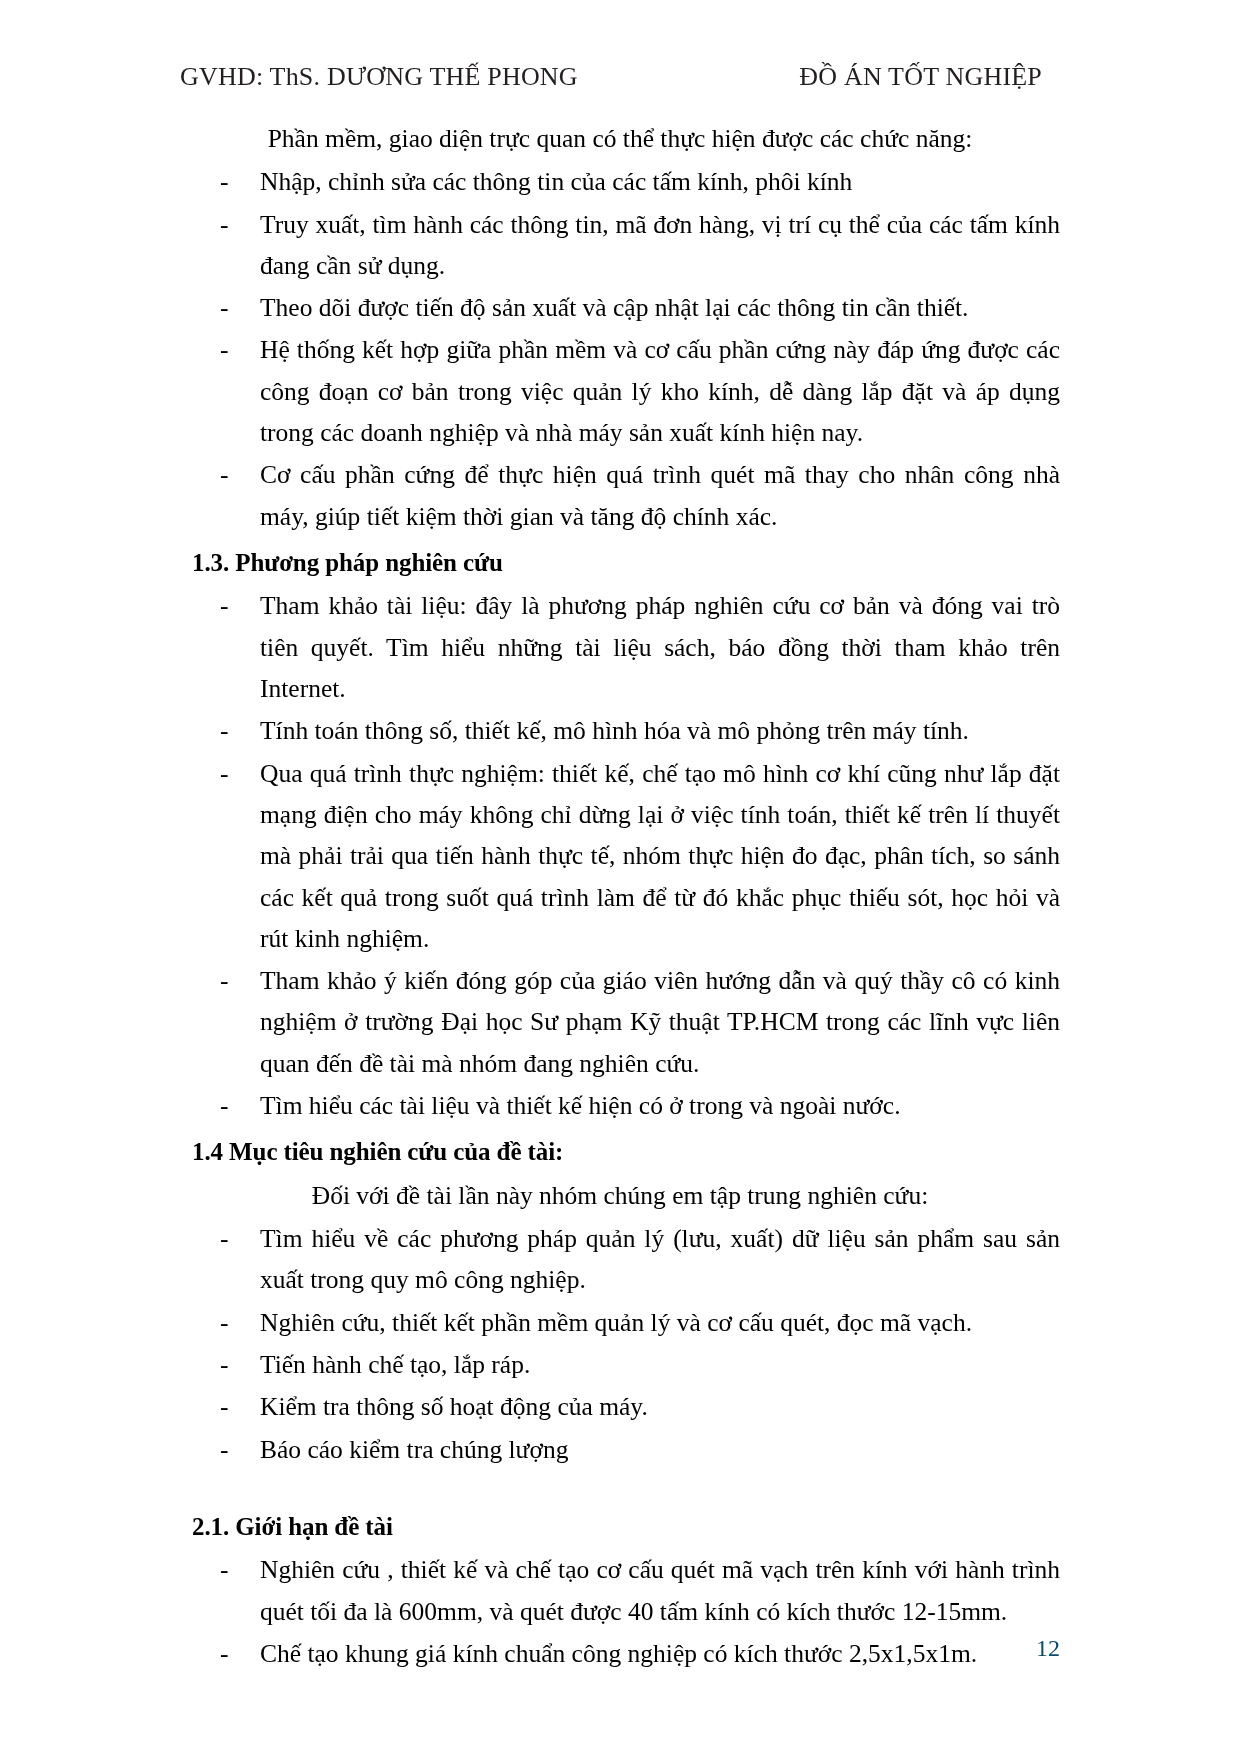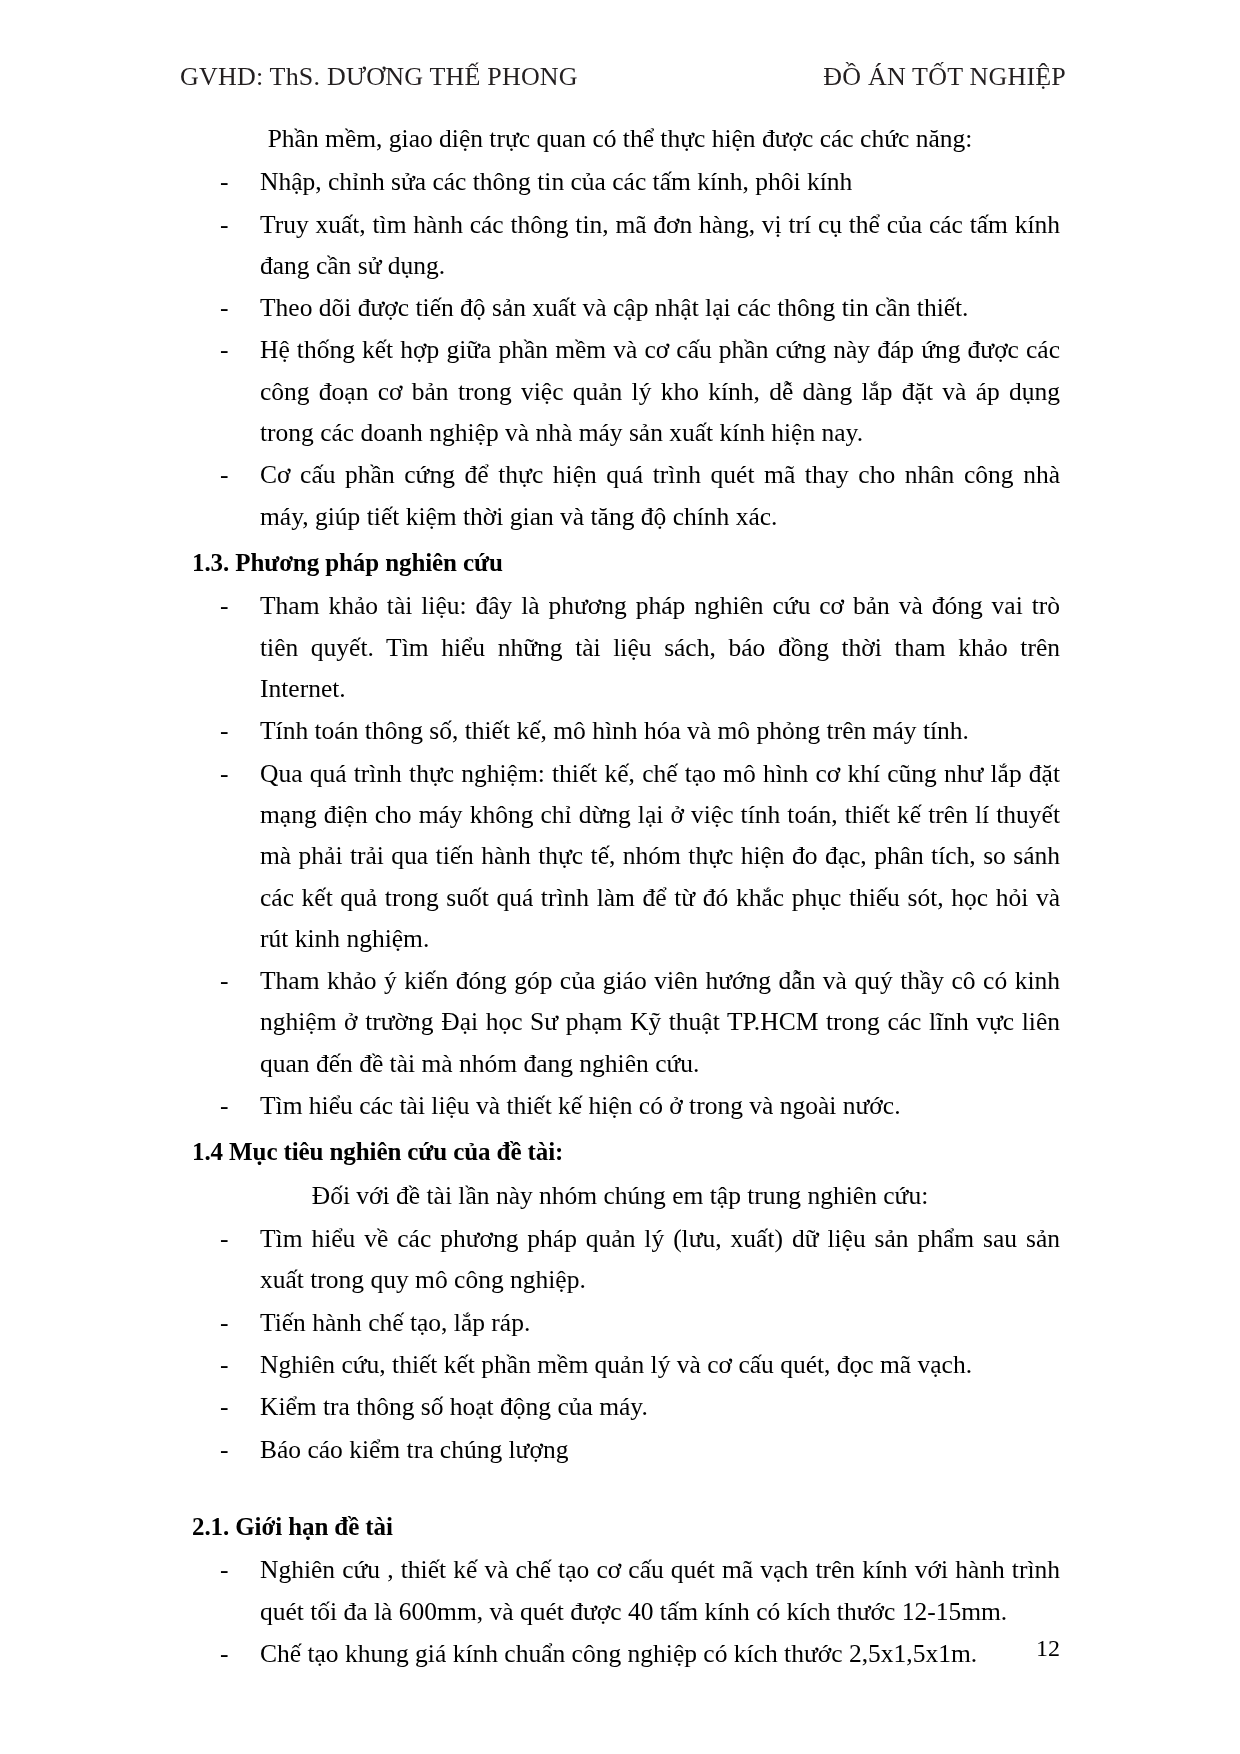--- a/index.html
+++ b/index.html
@@ -18,21 +18,21 @@
     color: #000000;
     box-sizing: border-box;
     overflow: hidden;
   }
 
   
   .page-header {
     position: absolute;
     top: 62px;
     left: 180px;
-    right: 172px;
+    right: 196px;
     display: flex;
     justify-content: space-between;
     align-items: baseline;
     font-size: 26px;
     letter-spacing: 0.2px;
     color: #231f20;
     white-space: nowrap;
   }
   .page-header .hdr-right {
     padding-right: 2px;
@@ -84,21 +84,21 @@
     text-align: left;
   }
   .spacer-md { height: 30px; }
 
   
   .page-number {
     position: absolute;
     right: 180px;
     bottom: 92px;
     font-size: 24px;
-    color: #000000;
+    color: #0c4a6e;
   }
 </style>
 </head>
 <body>
 
 <div class="page">
 
   <div class="page-header">
     <span class="hdr-left">GVHD: ThS. DƯƠNG THẾ PHONG</span>
     <span class="hdr-right">ĐỒ ÁN TỐT NGHIỆP</span>
@@ -124,22 +124,22 @@
       <li>Qua quá trình thực nghiệm: thiết kế, chế tạo mô hình cơ khí cũng như lắp đặt mạng điện cho máy không chỉ dừng lại ở việc tính toán, thiết kế trên lí thuyết mà phải trải qua tiến hành thực tế, nhóm thực hiện đo đạc, phân tích, so sánh các kết quả trong suốt quá trình làm để từ đó khắc phục thiếu sót, học hỏi và rút kinh nghiệm.</li>
       <li>Tham khảo ý kiến đóng góp của giáo viên hướng dẫn và quý thầy cô có kinh nghiệm ở trường Đại học Sư phạm Kỹ thuật TP.HCM  trong các lĩnh vực liên quan đến đề tài mà nhóm đang nghiên cứu.</li>
       <li class="nojustify">Tìm hiểu các tài liệu và thiết kế hiện có ở trong và ngoài nước.</li>
     </ul>
 
     <h2 class="heading">1.4 Mục tiêu nghiên cứu của đề tài:</h2>
     <p class="para">Đối với đề tài lần này nhóm chúng em tập trung nghiên cứu:</p>
 
     <ul class="dash-list">
       <li>Tìm hiểu về các phương pháp quản lý (lưu, xuất) dữ liệu sản phẩm sau sản xuất trong quy mô công nghiệp.</li>
+      <li class="nojustify">Nghiên cứu, thiết kết phần mềm quản lý và cơ cấu quét, đọc mã vạch.</li>
       <li class="nojustify">Tiến hành chế tạo, lắp ráp.</li>
-      <li class="nojustify">Nghiên cứu, thiết kết phần mềm quản lý và cơ cấu quét, đọc mã vạch.</li>
       <li class="nojustify">Kiểm tra thông số hoạt động của máy.</li>
       <li class="nojustify">Báo cáo kiểm tra chúng lượng</li>
     </ul>
 
     <div class="spacer-md"></div>
 
     <h2 class="heading">2.1. Giới hạn đề tài</h2>
 
     <ul class="dash-list">
       <li>Nghiên cứu , thiết kế và chế tạo cơ cấu quét mã vạch trên kính với hành trình quét tối đa là 600mm, và quét được 40 tấm kính có kích thước 12-15mm.</li>

